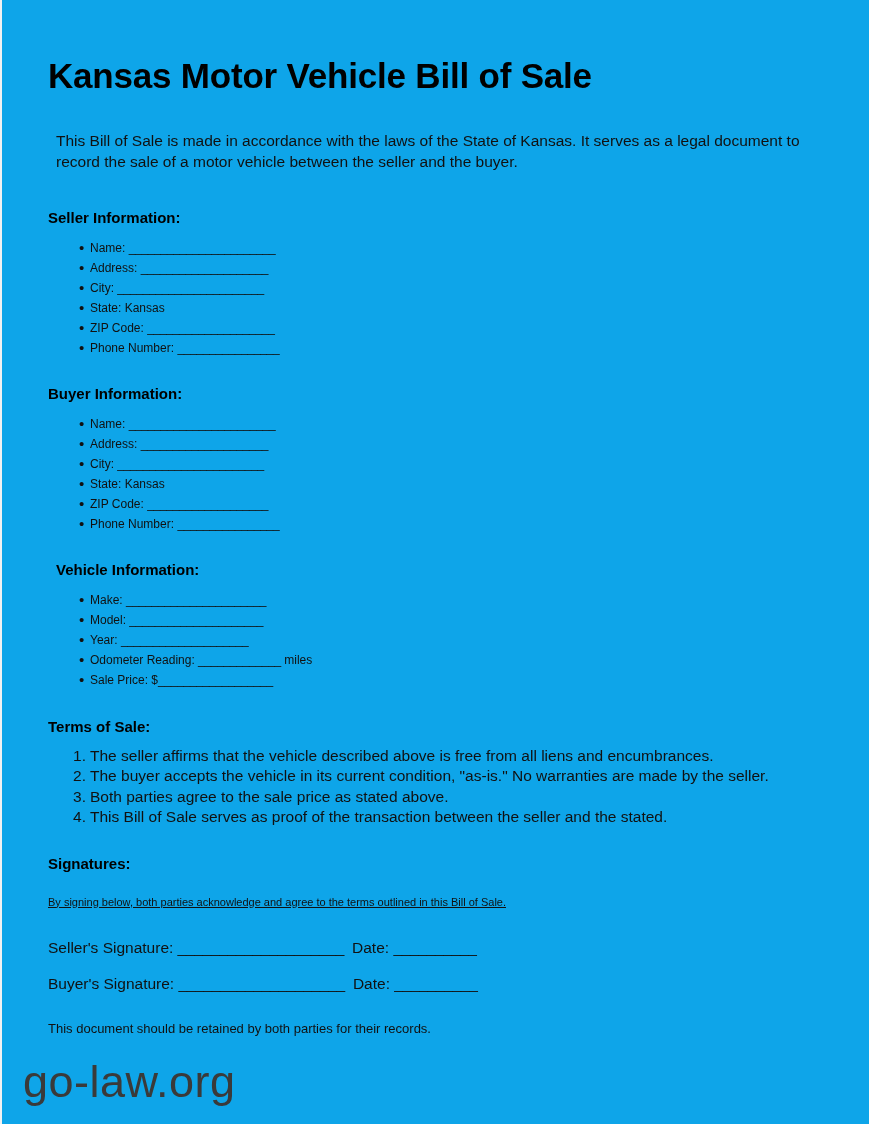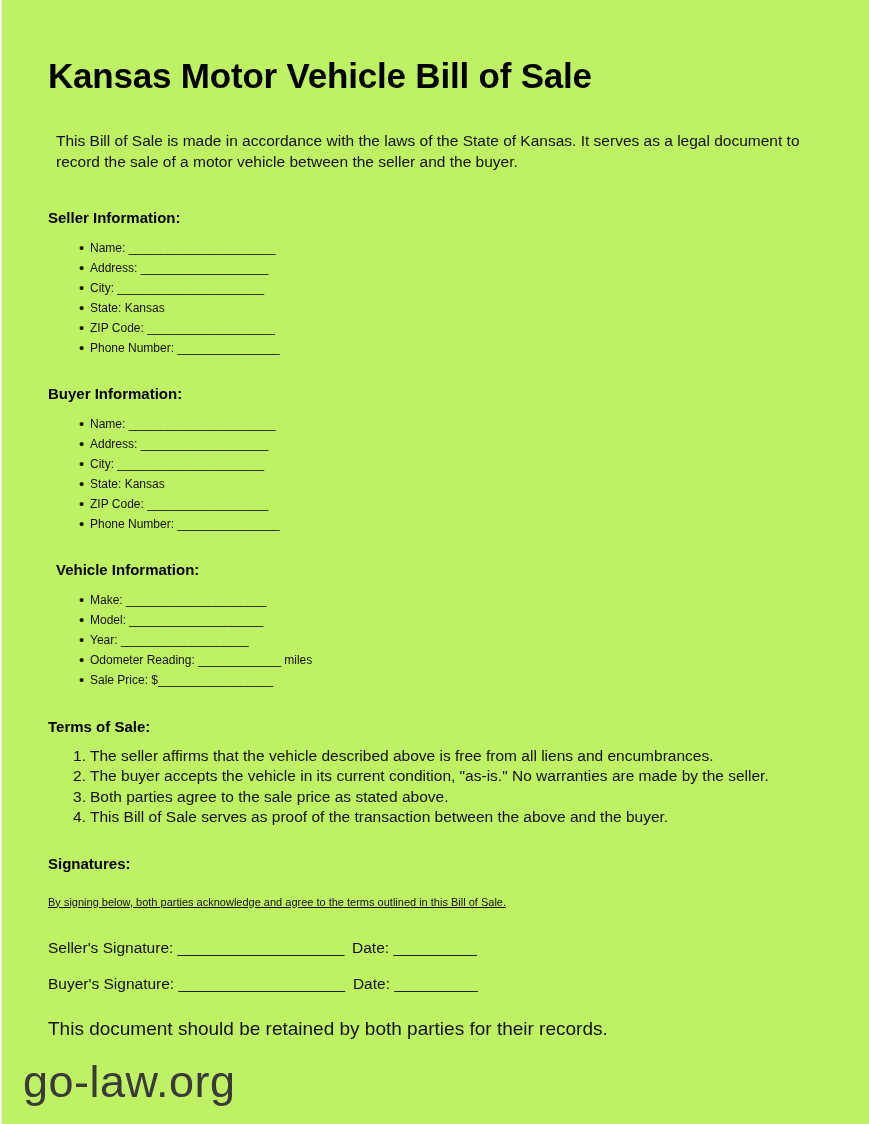--- a/index.html
+++ b/index.html
@@ -9,21 +9,21 @@
     background: #ffffff;
   }
   body {
     font-family: "Liberation Sans", sans-serif;
     color: #000000;
   }
   .page {
     position: relative;
     width: 869px;
     height: 1124px;
-    background: #bef264;
+    background: #0ea5e9;
     overflow: hidden;
     box-sizing: border-box;
   }
   .page-edge-left {
     position: absolute;
     left: 0;
     top: 0;
     width: 2px;
     height: 100%;
     background: #f2f2f2;
@@ -132,21 +132,21 @@
     font-size: 15.5px;
     line-height: 20px;
     color: #111;
     white-space: nowrap;
   }
   .sign-row-seller { padding-top: 25px; }
   .sign-row-buyer  { padding-top: 16px; }
   .sign-gap { display: inline-block; width: 8px; }
 
   .footer-note {
-    font-size: 19px;
+    font-size: 13px;
     line-height: 20px;
     color: #111;
     padding-top: 25px;
     white-space: nowrap;
   }
 
   
   .watermark {
     position: absolute;
     left: 23px;
@@ -201,21 +201,21 @@
       <li><span>Year: </span><span class="blank">____________________</span></li>
       <li><span>Odometer Reading: </span><span class="blank">_____________</span><span> miles</span></li>
       <li><span>Sale Price: $</span><span class="blank">__________________</span></li>
     </ul>
 
     <h2 class="section-heading sec-terms">Terms of Sale:</h2>
     <ol class="terms-list">
       <li>The seller affirms that the vehicle described above is free from all liens and encumbrances.</li>
       <li>The buyer accepts the vehicle in its current condition, "as-is." No warranties are made by the seller.</li>
       <li>Both parties agree to the sale price as stated above.</li>
-      <li>This Bill of Sale serves as proof of the transaction between the above and the buyer.</li>
+      <li>This Bill of Sale serves as proof of the transaction between the seller and the stated.</li>
     </ol>
 
     <h2 class="section-heading sec-sign">Signatures:</h2>
     <p class="sign-intro">By signing below, both parties acknowledge and agree to the terms outlined in this Bill of Sale.</p>
 
     <div class="sign-row sign-row-seller">
       <span>Seller's Signature: </span><span class="blank">____________________</span><span class="sign-gap"></span><span>Date: </span><span class="blank">__________</span>
     </div>
 
     <div class="sign-row sign-row-buyer">

